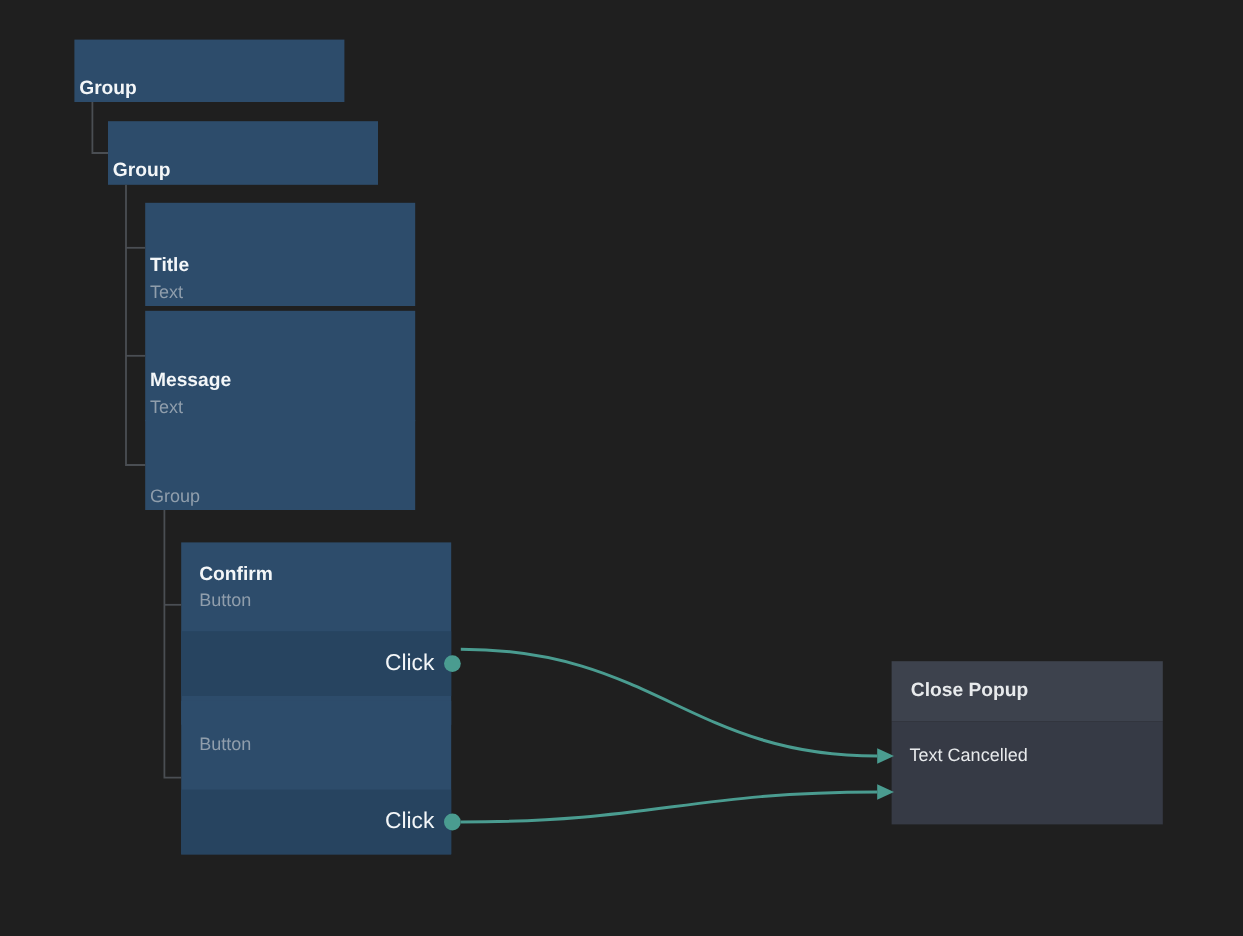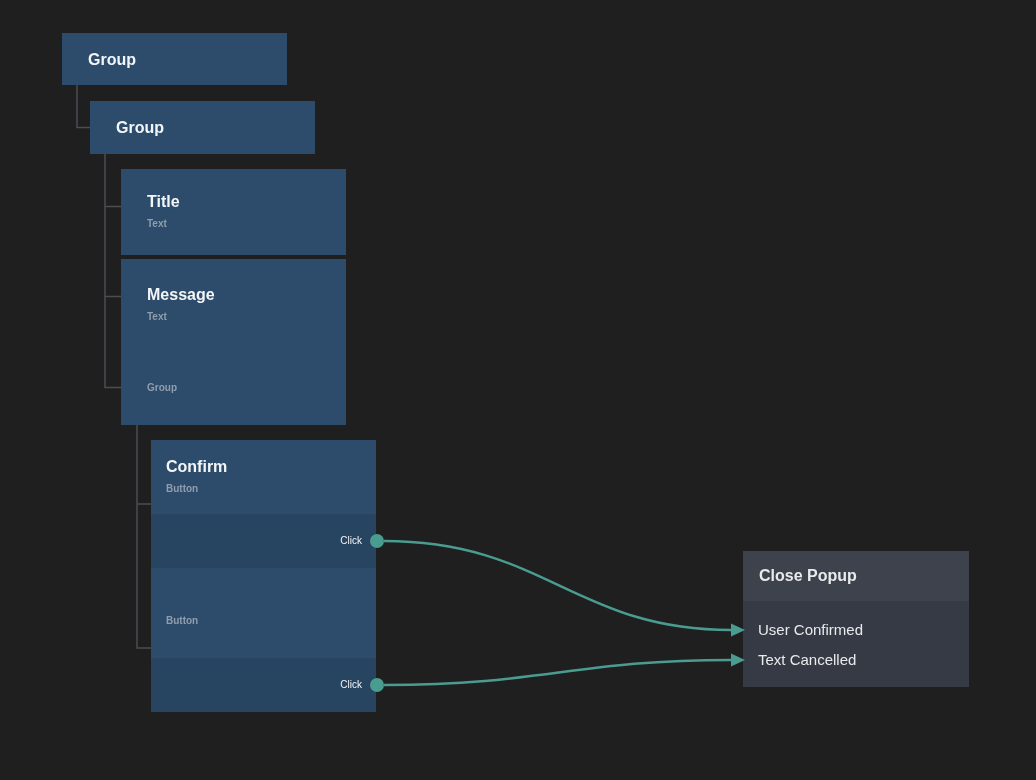--- a/index.html
+++ b/index.html
@@ -15,31 +15,31 @@
     --tree-line: #4a4e53;
   }
   * { margin:0; padding:0; box-sizing:border-box; }
   html,body { background: var(--canvas-bg); }
   body { width:1036px; height:780px; overflow:hidden;
          font-family:"Liberation Sans","DejaVu Sans",sans-serif; }
 
   #canvas { position:relative; width:1036px; height:780px; background:var(--canvas-bg); }
 
   .ui-node { position:absolute; width:225px; background:var(--node-fill); z-index:2; }
-  .node-center { height:100%; display:flex; flex-direction:column; justify-content:center;
-                 padding-left:26px; }
+  .node-center { height:100%; display:flex; flex-direction:column; justify-content:flex-end;
+                 padding-left:4px; }
   .node-title { color:var(--node-title); font-size:16px; font-weight:600; line-height:23px;
                 white-space:nowrap; }
-  .node-subtitle { color:var(--node-subtitle); font-size:10px; font-weight:700; line-height:22px;
+  .node-subtitle { color:var(--node-subtitle); font-size:15px; font-weight:400; line-height:22px;
                    white-space:nowrap; }
   .node-header { height:74px; display:flex; flex-direction:column; justify-content:center;
                  padding-left:15px; }
   .port-row { position:relative; height:54px; background:var(--port-row-fill);
               display:flex; align-items:center; justify-content:flex-end; padding-right:14px; }
-  .port-label { color:var(--node-title); font-size:10px; line-height:20px; }
+  .port-label { color:var(--node-title); font-size:19px; line-height:20px; }
   .port-dot { position:absolute; left:219px; top:20px; width:14px; height:14px;
               border-radius:50%; background:var(--wire); }
 
   .event-node { position:absolute; left:743px; top:551px; width:226px; z-index:2; }
   .event-header { height:50px; background:var(--event-header-fill); display:flex;
                   align-items:center; padding-left:16px; }
   .event-title { color:var(--event-text); font-size:16px; font-weight:600; }
   .event-body { height:86px; background:var(--event-body-fill); padding:13px 0 0 15px; }
   .event-input { height:30px; display:flex; align-items:center;
                  color:var(--event-text); font-size:15px; }
@@ -79,21 +79,21 @@
       <span class="node-subtitle">Text</span>
     </div>
   </div>
 
   <div class="ui-node" style="left:121px; top:350px; height:75px;">
     <div class="node-center">
       <span class="node-subtitle">Group</span>
     </div>
   </div>
 
-  <div class="ui-node" style="left:151px; top:440px; height:152px;">
+  <div class="ui-node" style="left:151px; top:452px; height:152px;">
     <div class="node-header">
       <span class="node-title">Confirm</span>
       <span class="node-subtitle">Button</span>
     </div>
     <div class="port-row">
       <span class="port-label">Click</span>
       <span class="port-dot"></span>
     </div>
   </div>
 
@@ -105,23 +105,20 @@
       <span class="port-label">Click</span>
       <span class="port-dot"></span>
     </div>
   </div>
 
   <div class="event-node">
     <div class="event-header">
       <span class="event-title">Close Popup</span>
     </div>
     <div class="event-body">
-      <div class="event-input">
-        <span>User Confirmed</span>
-      </div>
       <div class="event-input">
         <span>Text Cancelled</span>
       </div>
     </div>
   </div>
 
   <svg id="overlay" width="1036" height="780" viewBox="0 0 1036 780">
 
     <polyline class="tree-line" points="77,85 77,127.5 90,127.5"></polyline>
     <polyline class="tree-line" points="105,154 105,387.5 121,387.5"></polyline>

